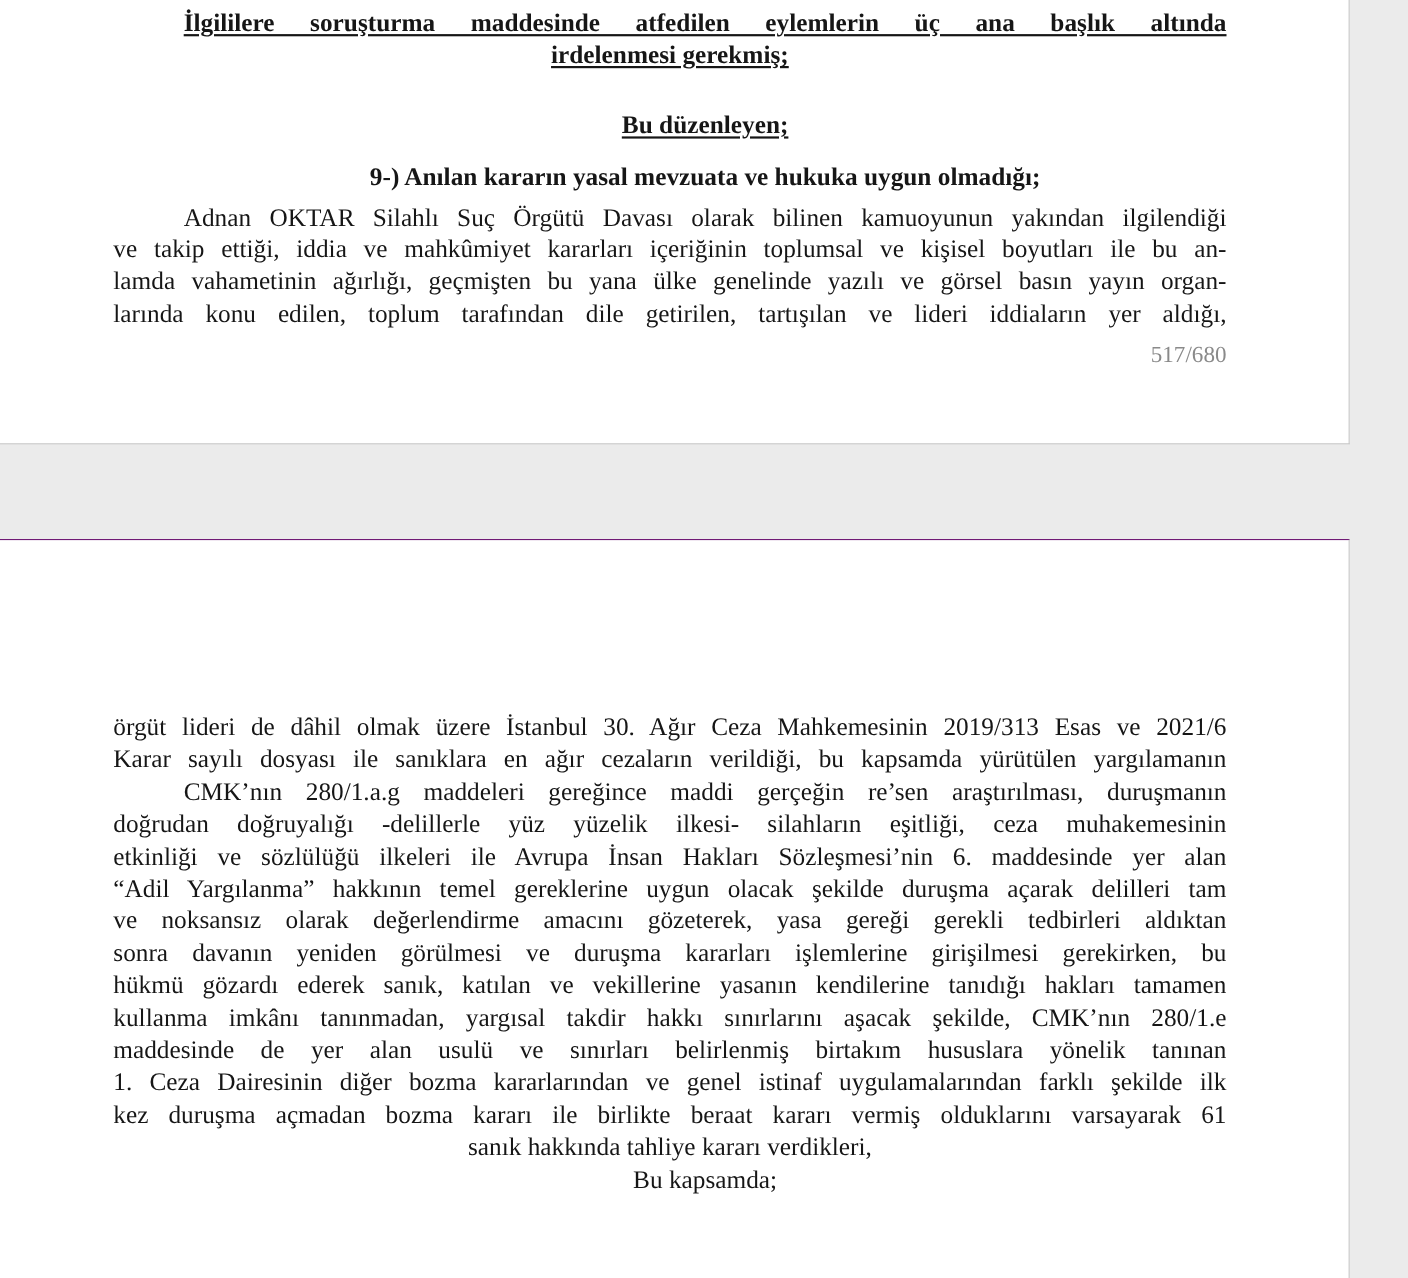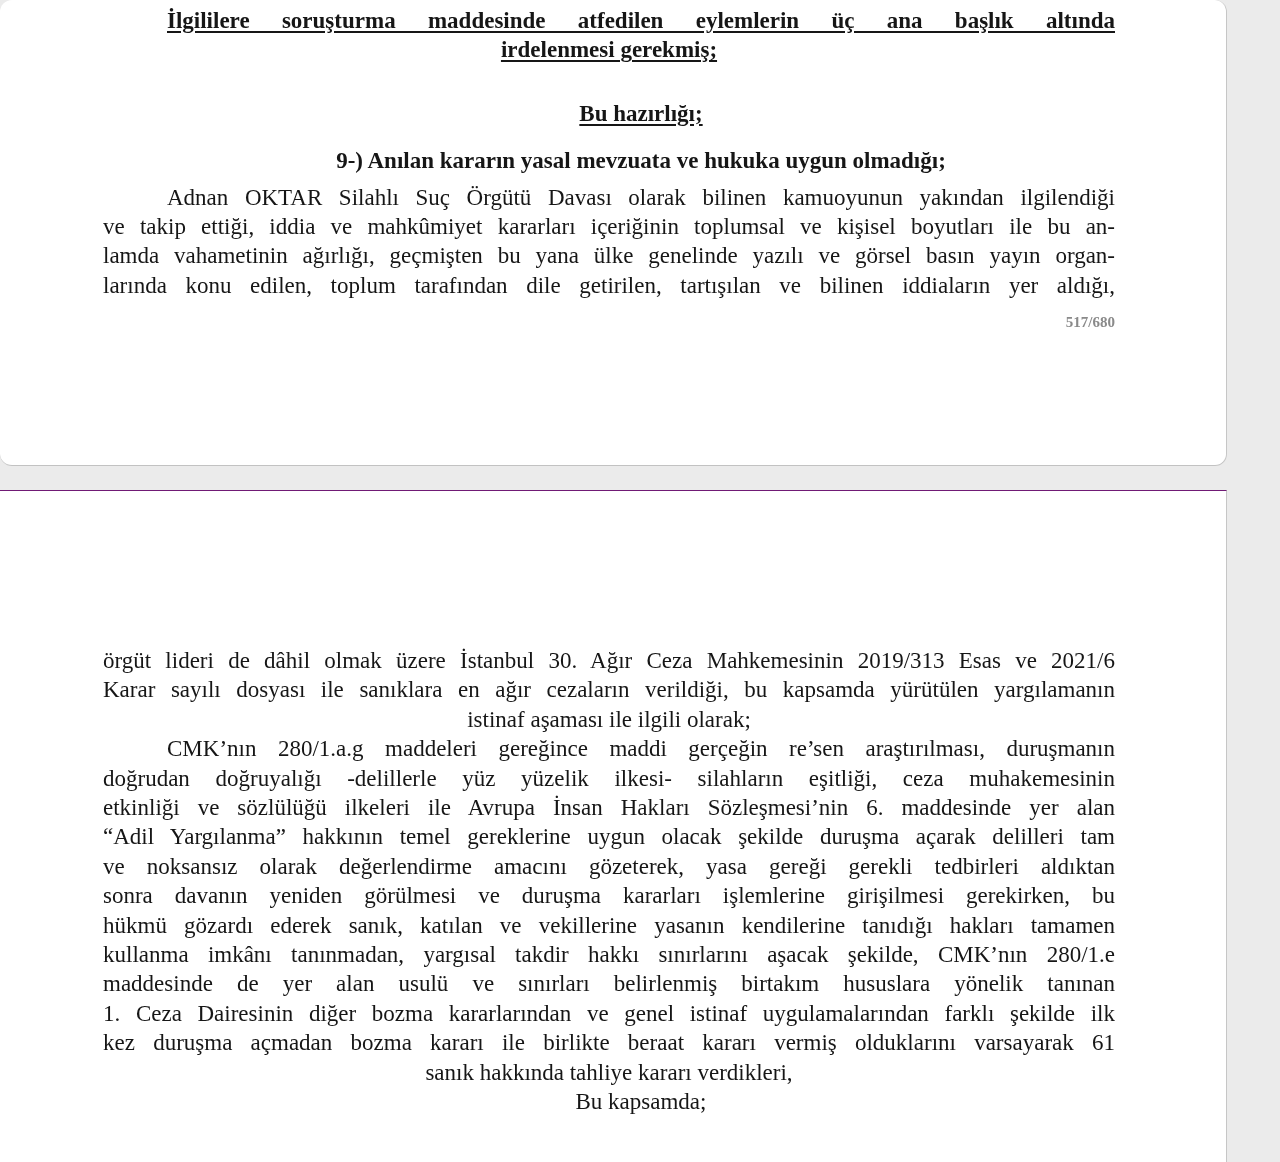--- a/index.html
+++ b/index.html
@@ -13,23 +13,22 @@
   .page {
     position: absolute;
     left: 0;
     width: 1227px;
     background: #ffffff;
     box-sizing: border-box;
     border-right: 1px solid #c6c6c6;
     overflow: hidden;
   }
   #page1 {
-    top: 0; height: 466px;
+    top: 0; height: 404px;
     border-bottom: 1px solid #c2c2c2;
-    border-radius: 12px;
   }
   #page2 {
     top: 490px; height: 672px;
     border-top: 1px solid #701a75;
   }
   .content {
     margin-left: 103px;
     margin-right: 111px;
     color: #161616;
     font-size: 23px;
@@ -45,62 +44,61 @@
     text-decoration: underline;
     text-decoration-thickness: 2px;
     text-underline-offset: 3px;
   }
   .h2-block { margin-top: 34px; }
   .h3-block { margin-top: 18px; }
   .para-block { margin-top: 7px; }
   .pagenum {
     margin-top: 8px;
     text-align: right;
-    font-weight: bold;
-    font-size: 15px;
+    font-weight: normal;
+    font-size: 21px;
     color: #8a8a8a;
   }
 </style>
 </head>
 <body>
 
 <div id="page1" class="page">
   <div class="content">
     <div class="b">
         <div class="line j ind"><span class="ul-span">İlgililere soruşturma maddesinde atfedilen eylemlerin üç ana başlık altında</span></div>
         <div class="line"><span class="ul-span">irdelenmesi gerekmiş;</span></div>
       </div>
 
     <div class="h2-block">
       <div class="line ind b">
-        <span class="ul-span">Bu hazırlığı;</span>
+        <span class="ul-span">Bu düzenleyen;</span>
       </div>
     </div>
 
     <div class="h3-block">
       <div class="line ind b">9-) Anılan kararın yasal mevzuata ve hukuka uygun olmadığı;</div>
     </div>
 
     <div class="para-block">
         <div class="line j ind">Adnan OKTAR Silahlı Suç Örgütü Davası olarak bilinen kamuoyunun yakından ilgilendiği</div>
         <div class="line j">ve takip ettiği, iddia ve mahkûmiyet kararları içeriğinin toplumsal ve kişisel boyutları ile bu an-</div>
         <div class="line j">lamda vahametinin ağırlığı, geçmişten bu yana ülke genelinde yazılı ve görsel basın yayın organ-</div>
-        <div class="line j">larında konu edilen, toplum tarafından dile getirilen, tartışılan ve bilinen iddiaların yer aldığı,</div>
+        <div class="line j">larında konu edilen, toplum tarafından dile getirilen, tartışılan ve lideri iddiaların yer aldığı,</div>
       </div>
 
     <div class="pagenum">517/680</div>
   </div>
 </div>
 
 <div id="page2" class="page">
   <div class="content">
     <div>
         <div class="line j">örgüt lideri de dâhil olmak üzere İstanbul 30. Ağır Ceza Mahkemesinin 2019/313 Esas ve 2021/6</div>
         <div class="line j">Karar sayılı dosyası ile sanıklara en ağır cezaların verildiği, bu kapsamda yürütülen yargılamanın</div>
-        <div class="line">istinaf aşaması ile ilgili olarak;</div>
       </div>
 
     <div>
         <div class="line j ind">CMK’nın 280/1.a.g maddeleri gereğince maddi gerçeğin re’sen araştırılması, duruşmanın</div>
         <div class="line j">doğrudan doğruyalığı -delillerle yüz yüzelik ilkesi- silahların eşitliği, ceza muhakemesinin</div>
         <div class="line j">etkinliği ve sözlülüğü ilkeleri ile Avrupa İnsan Hakları Sözleşmesi’nin 6. maddesinde yer alan</div>
         <div class="line j">“Adil Yargılanma” hakkının temel gereklerine uygun olacak şekilde duruşma açarak delilleri tam</div>
         <div class="line j">ve noksansız olarak değerlendirme amacını gözeterek, yasa gereği gerekli tedbirleri aldıktan</div>
         <div class="line j">sonra davanın yeniden görülmesi ve duruşma kararları işlemlerine girişilmesi gerekirken, bu</div>
         <div class="line j">hükmü gözardı ederek sanık, katılan ve vekillerine yasanın kendilerine tanıdığı hakları tamamen</div>

